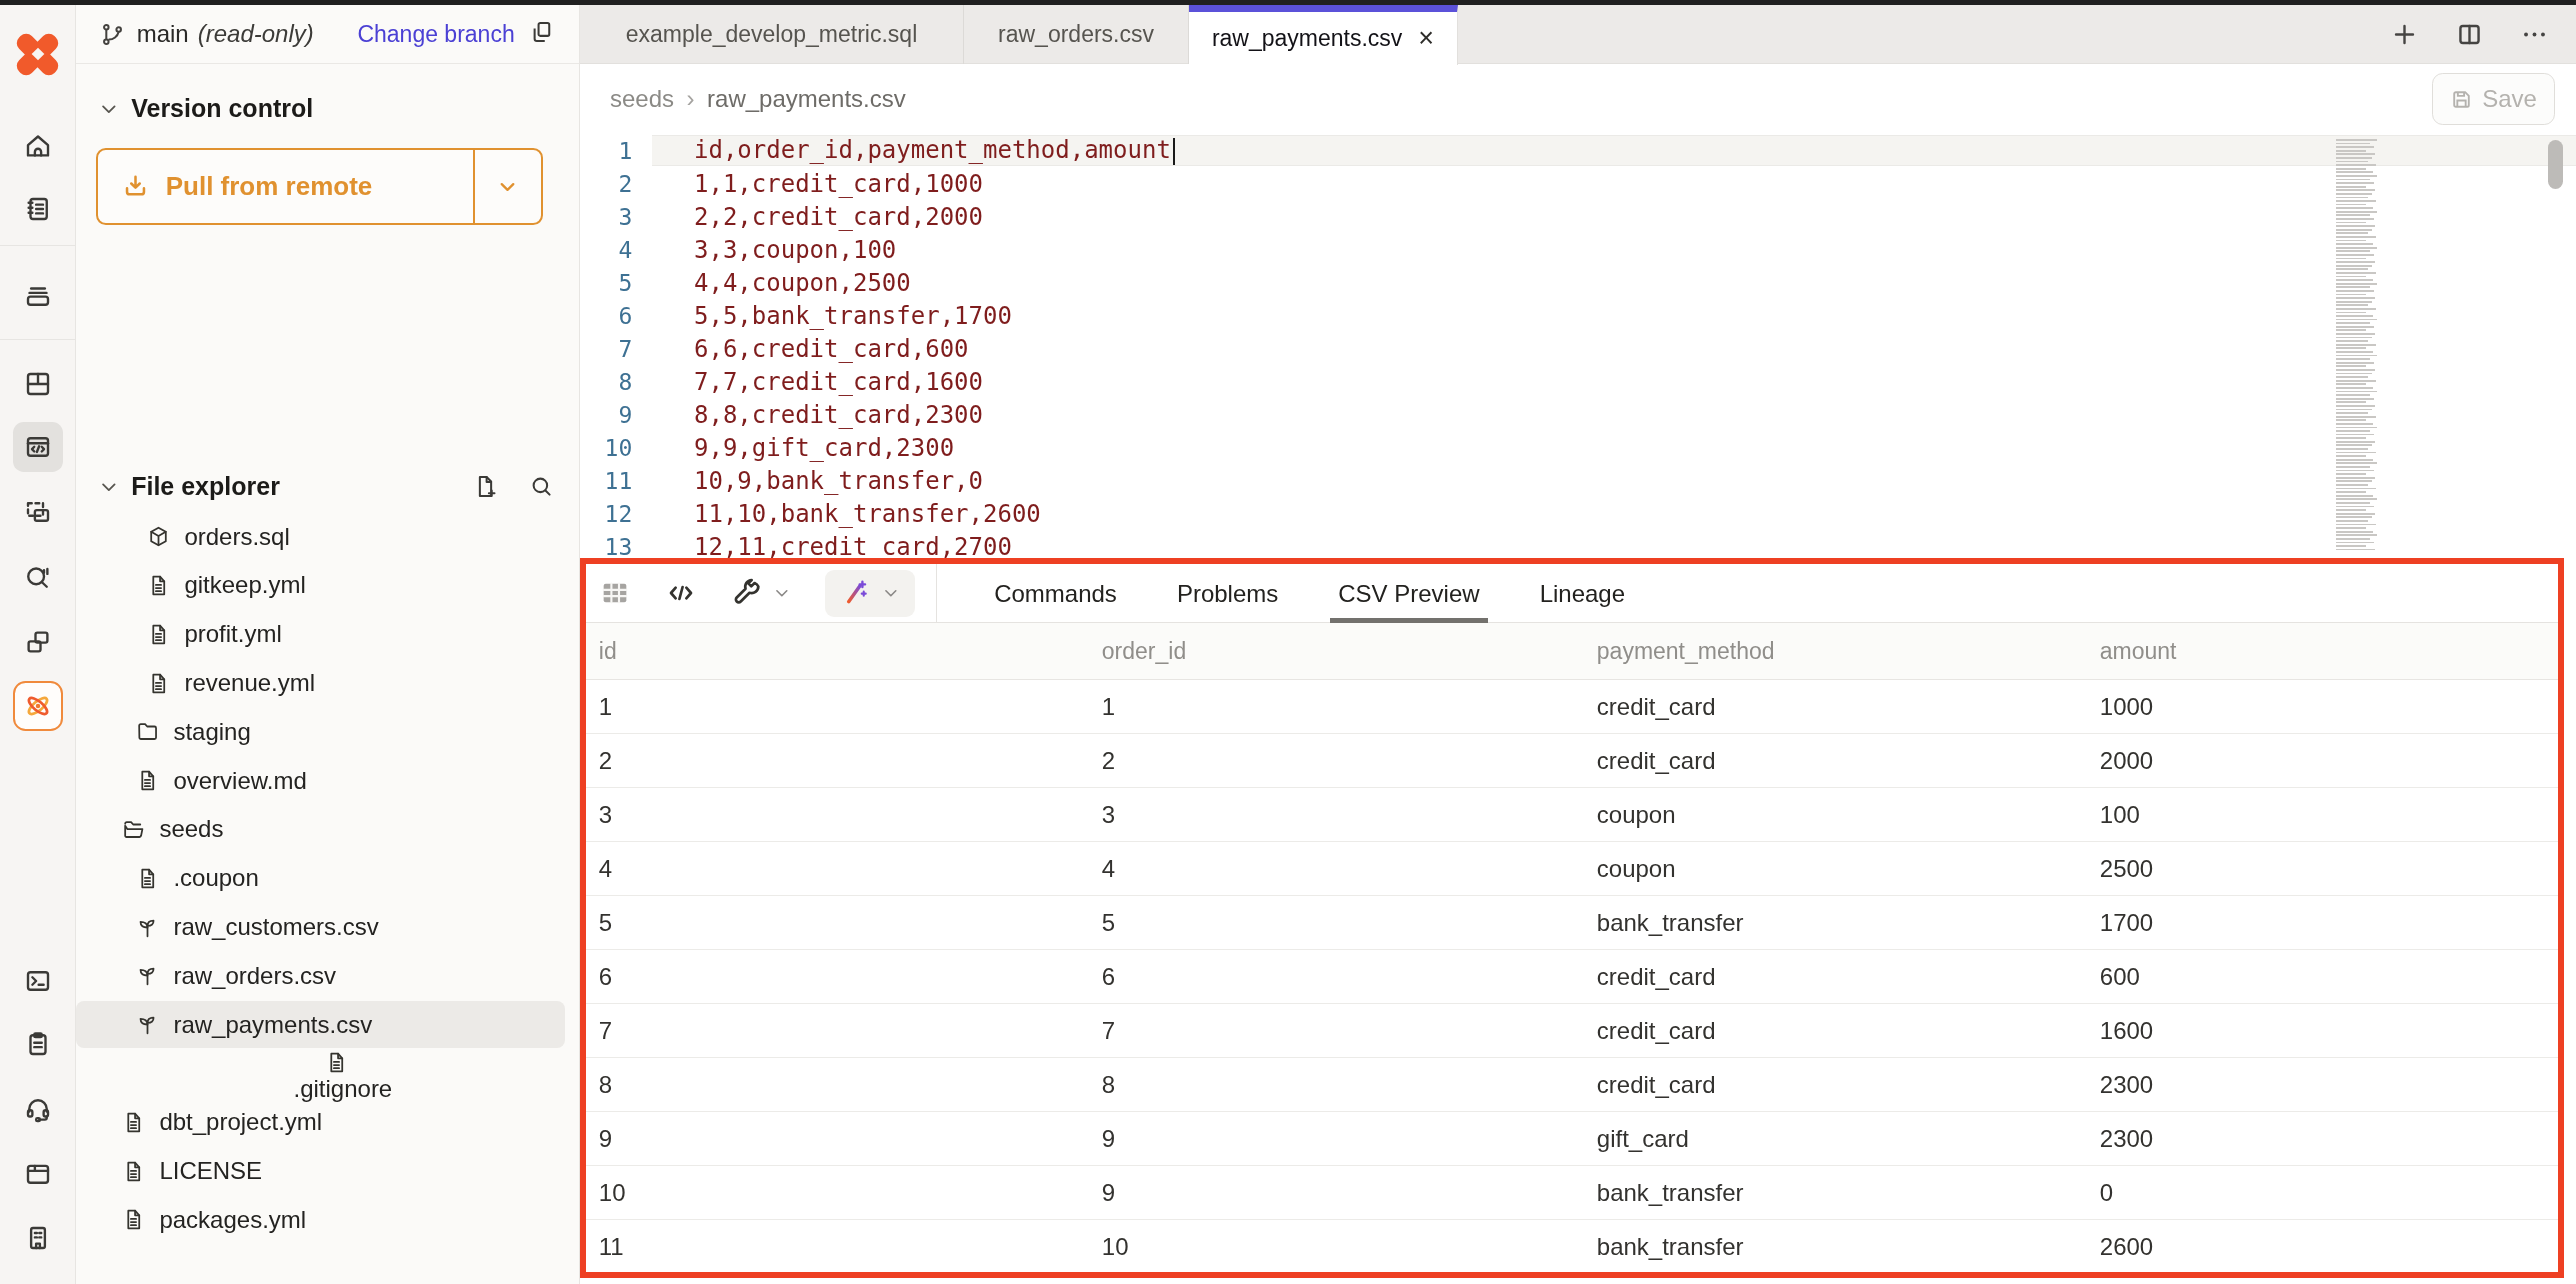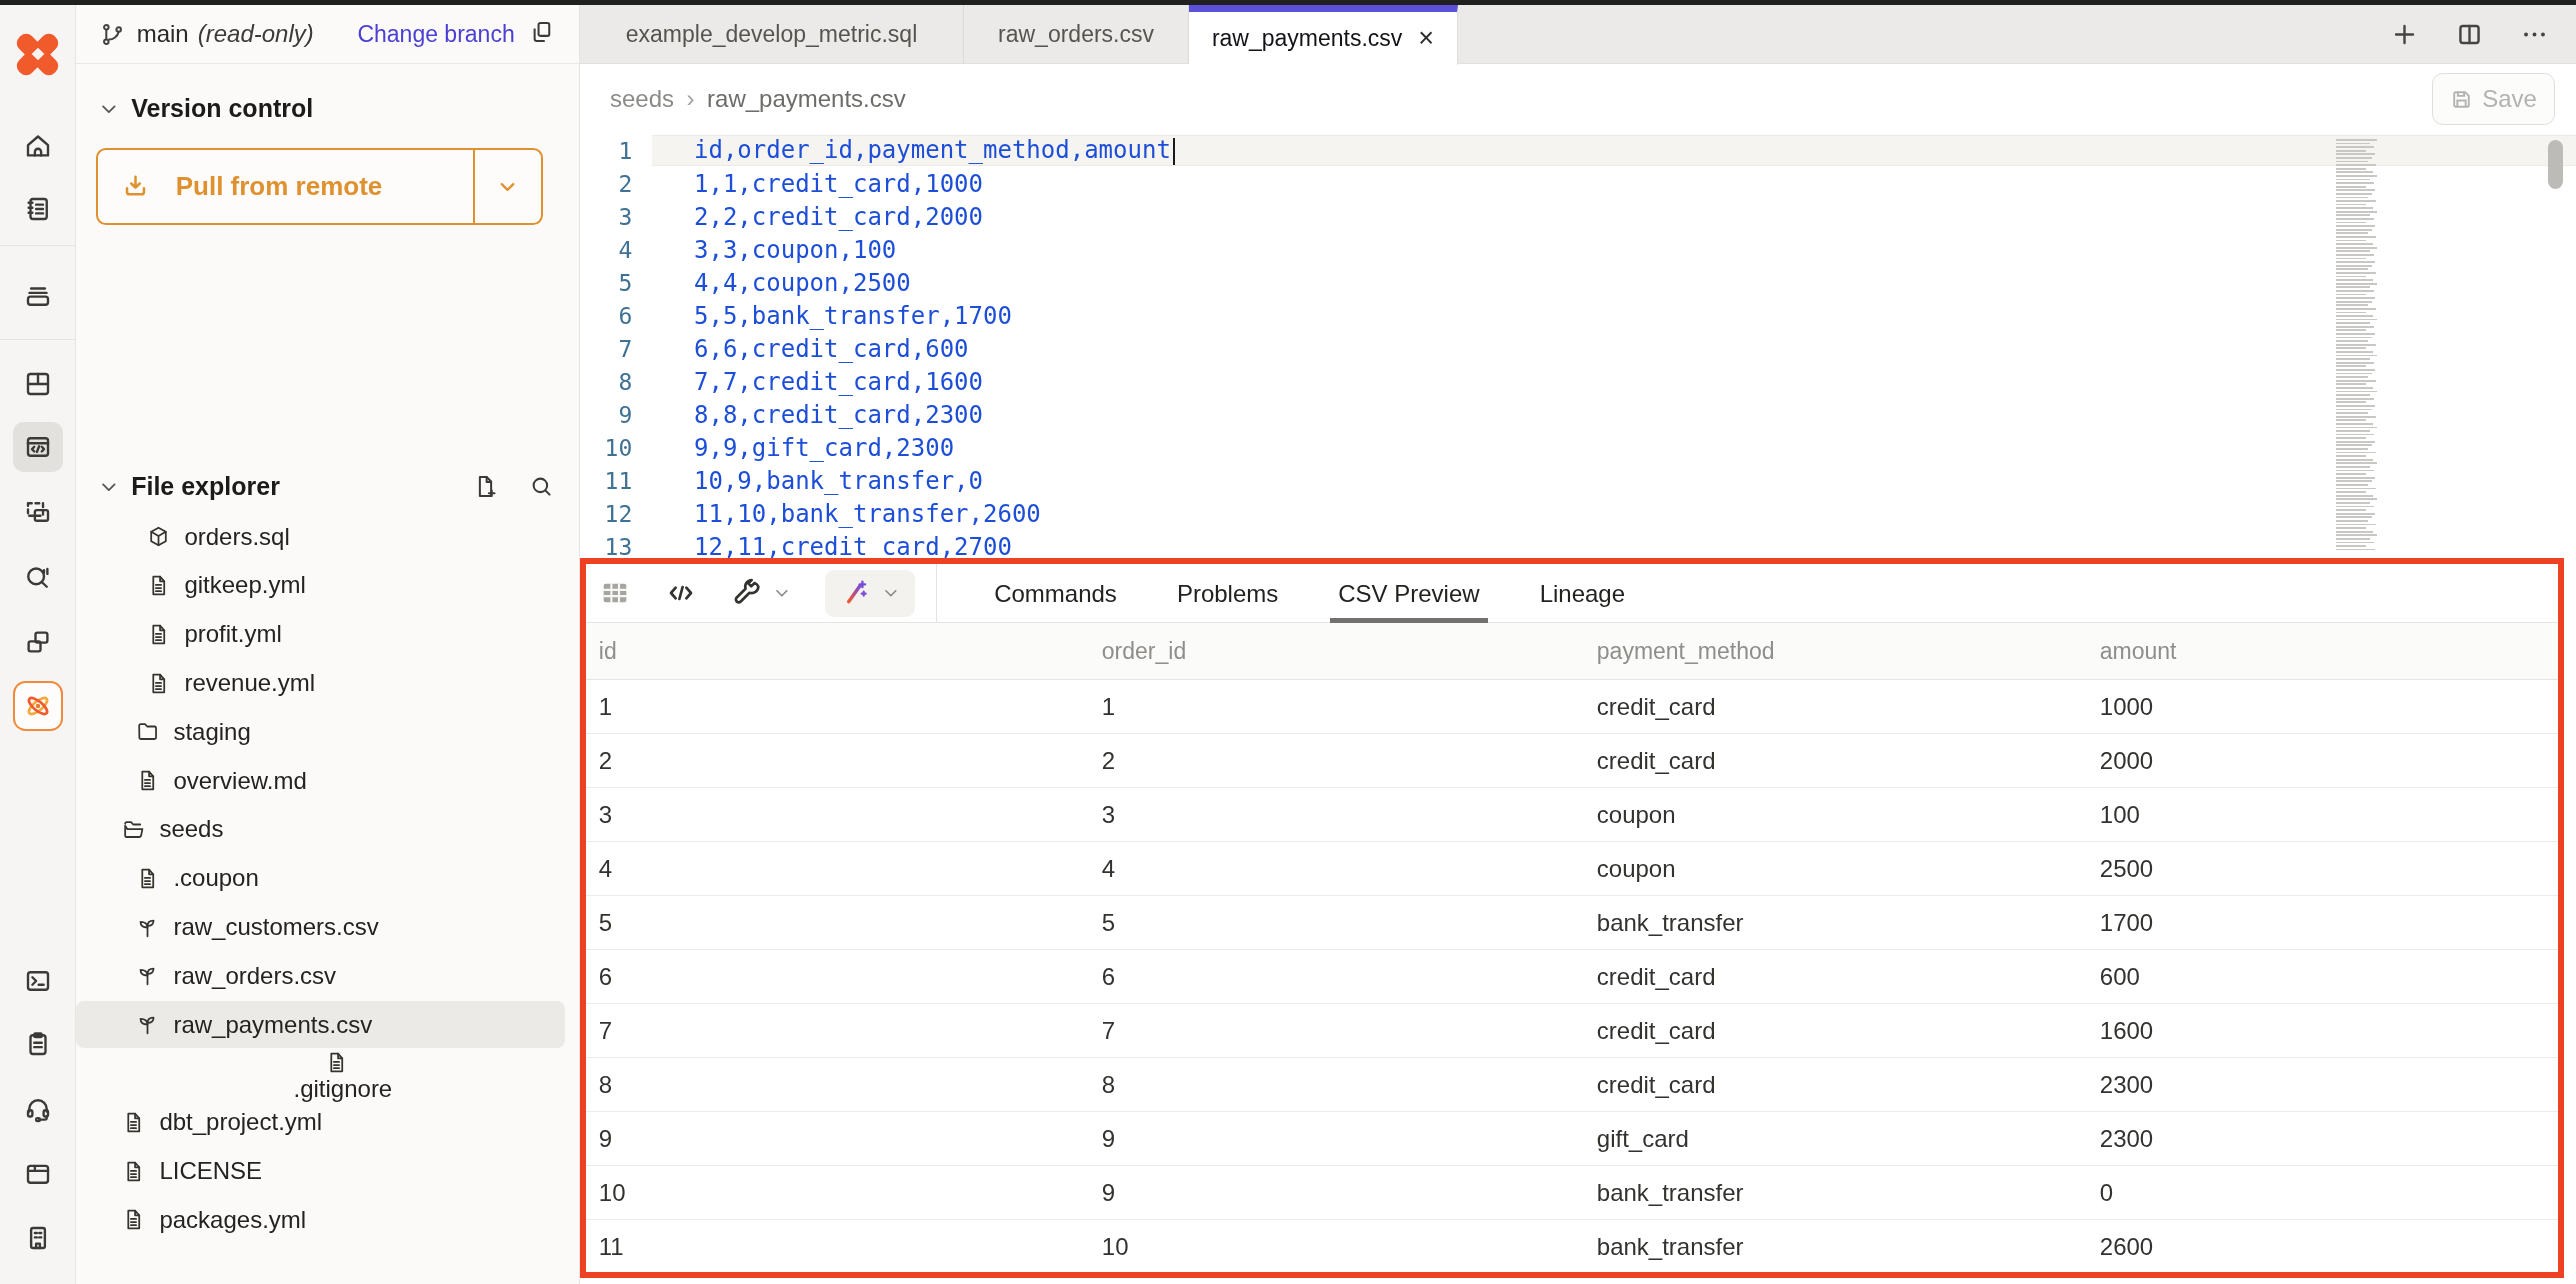--- a/index.html
+++ b/index.html
@@ -34,21 +34,21 @@
   .branch-name { font-size:24px; color:#2a2927; margin-left:10.7px; }
   .branch-mode { font-size:24px; font-style:italic; color:#3c3b38; margin-left:9px; }
   .change-branch { margin-left:auto; font-size:23px; color:#4b40d4; white-space:nowrap; }
   .copy-btn svg { width:27px; height:27px; stroke:#3b3a37; stroke-width:1.8; fill:none; margin-left:14.3px; }
 
   .section-head { display:flex; align-items:center; gap:12.5px; font-size:25px; font-weight:700; color:#1c1b19; }
   .chev { width:19.7px; height:19.7px; stroke:#57554f; stroke-width:2.2; fill:none; stroke-linecap:round; stroke-linejoin:round; }
   .vc-head { position:absolute; left:23px; top:89px; }
   .pull-btn { position:absolute; left:19.7px; top:143px; width:447px; height:77px; border:2.2px solid #e0912f;
               border-radius:9.8px; display:flex; align-items:stretch; color:#e0912f; background:#fdfcfa; }
-  .pull-main { flex:1; display:flex; align-items:center; gap:26px; padding-left:23px; font-size:26px; font-weight:600; }
+  .pull-main { flex:1; display:flex; align-items:center; gap:16px; padding-left:23px; font-size:26px; font-weight:600; }
   .pull-main svg { width:29px; height:29px; stroke:#e0912f; stroke-width:2.1; fill:none; stroke-linecap:round; stroke-linejoin:round; }
   .pull-caret { width:68px; border-left:2.2px solid #e0912f; display:flex; align-items:center; justify-content:center; }
   .pull-caret svg { width:23px; height:23px; stroke:#e0912f; stroke-width:2.4; fill:none; stroke-linecap:round; stroke-linejoin:round; }
 
   .fe-head { position:absolute; left:23px; top:467px; width:456px; }
   .fe-actions { margin-left:auto; display:flex; gap:29px; }
   .fe-actions svg { width:27px; height:27px; stroke:#3b3a37; stroke-width:1.8; fill:none; stroke-linecap:round; stroke-linejoin:round; }
 
   .file-list { position:absolute; left:0; top:506px; width:100%; }
   .file-row { display:flex; align-items:center; height:47px; margin:1.8px 14.3px 1.8px 0; border-radius:8px;
@@ -74,21 +74,21 @@
   .crumbrow .c2 { font-size:24px; color:#6e6c68; }
   .save-btn { position:absolute; right:21.5px; top:9px; width:123px; height:52px; border:1.8px solid #e0deda;
               border-radius:10.7px; background:#fcfcfb; display:flex; align-items:center; justify-content:center;
               gap:8px; font-size:24px; color:#b4b2ae; }
   .save-btn svg { width:25px; height:25px; stroke:#b4b2ae; stroke-width:1.8; fill:none; }
 
   .editor { position:absolute; left:580px; top:134px; right:0; height:425px; background:#fff; overflow:hidden;
             font-family:"DejaVu Sans Mono", monospace; }
   .eline { display:flex; height:33px; align-items:center; }
   .eline .gut { width:72px; text-align:right; padding-right:19.7px; font-size:23px; color:#3e7193; flex:none; }
-  .eline .code { flex:1; padding-left:42px; font-size:24px; color:#1d4ed8; white-space:pre; }
+  .eline .code { flex:1; padding-left:42px; font-size:24px; color:#7f1d1d; white-space:pre; }
   .eline.active .code { background:#f5f4f1; box-shadow:0 0.9px 0 #e9e8e5, 0 -0.9px 0 #e9e8e5; }
   .caret { display:inline-block; width:2.7px; height:27px; background:#1a1a1a; vertical-align:middle; margin-left:1.8px; }
 
   .minimap { position:absolute; left:2336px; top:139px; width:52px; height:417px; z-index:5; }
   .minimap i { display:block; height:1.8px; margin-bottom:1.8px; background:#c9c7c4; }
   .vscroll { position:absolute; left:2548px; top:140px; width:15px; height:49px; border-radius:8px; background:#bdbbb8; }
 
   
   .panel { position:absolute; left:580px; top:558px; width:1984px; height:537px; background:#fff; padding:6.3px; }
   .panel-toolbar { height:59px; display:flex; align-items:center; border-bottom:0.9px solid #e5e3e0; padding-left:12.5px; }

